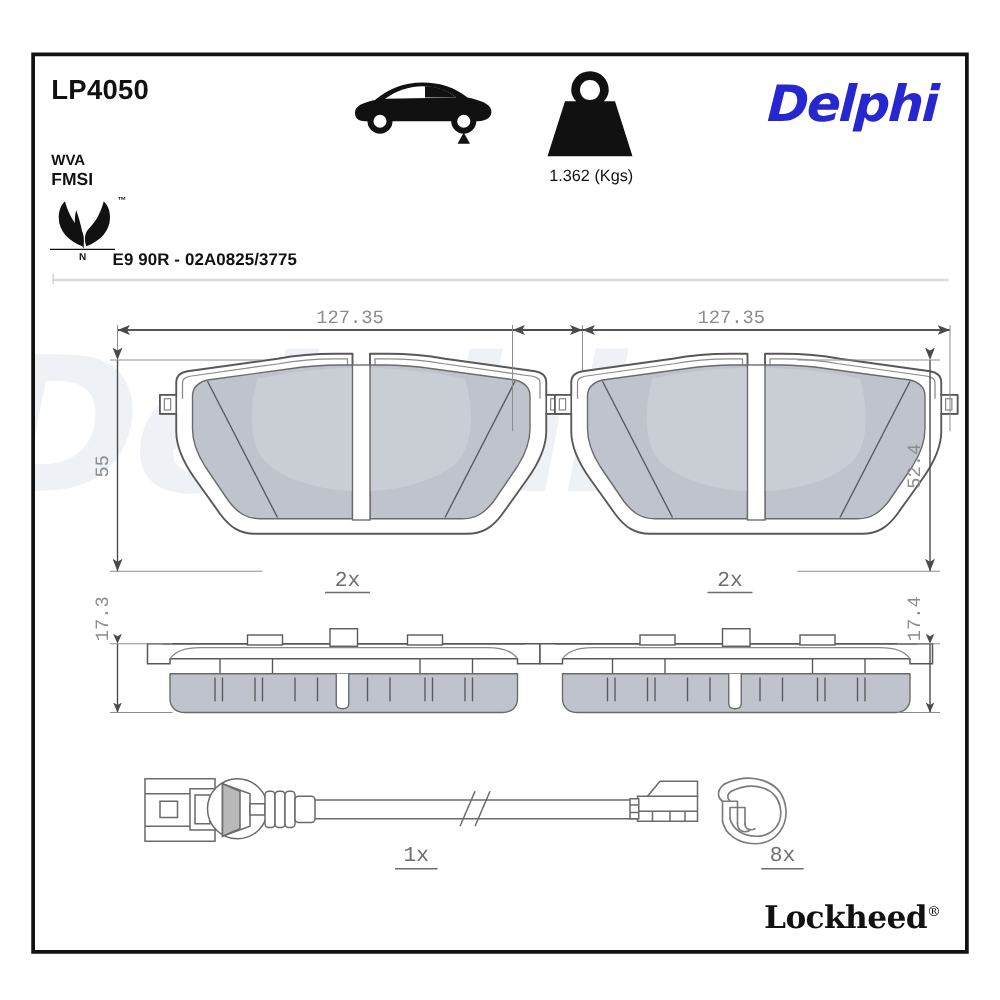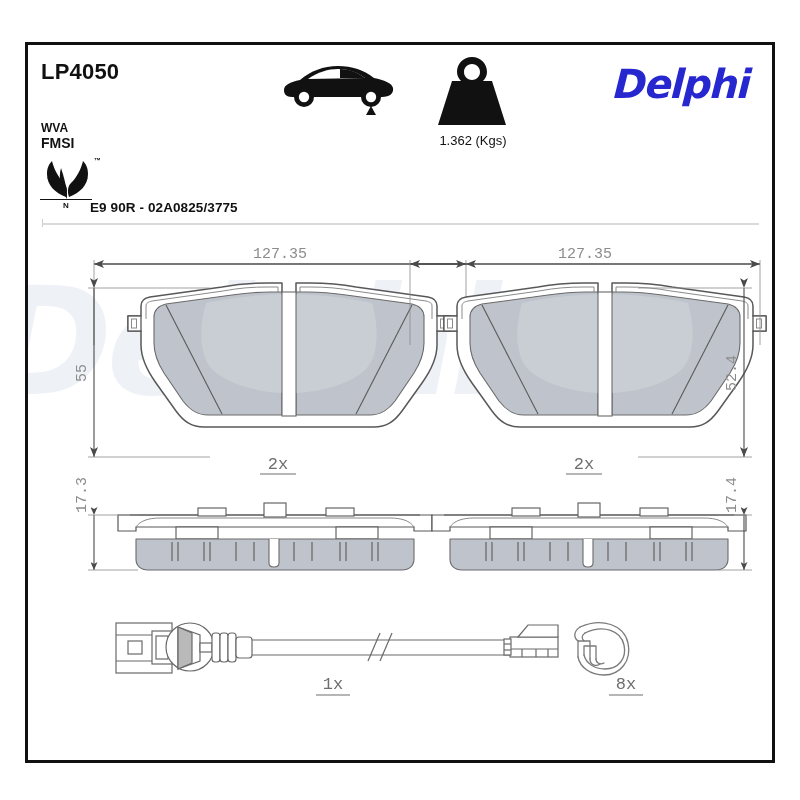--- a/index.html
+++ b/index.html
@@ -308,15 +308,18 @@
       <path d="M556 610 L556 601 L568 601 L568 614"></path>
       <path d="M562 614 C562 620 568 622 572 619"></path>
       <path d="M568 614 C568 618 572 620 576 618"></path>
       <path d="M552 582 C546 586 545 592 550 596"></path>
       <path d="M557 588 C554 590 553 593 556 596"></path>
     </g>
     <text x="598" y="644" text-anchor="middle" font-family="'Liberation Mono',monospace" font-size="17" fill="#6e6e6e">8x</text>
     <line x1="581" y1="650" x2="615" y2="650" stroke="#6e6e6e" stroke-width="1.1"></line>
   </svg>
 
+  <div class="lockheed">
+    <span>Lockheed</span><sup>®</sup>
+  </div>
 
  </div>
 </div>
 
 </body></html>

